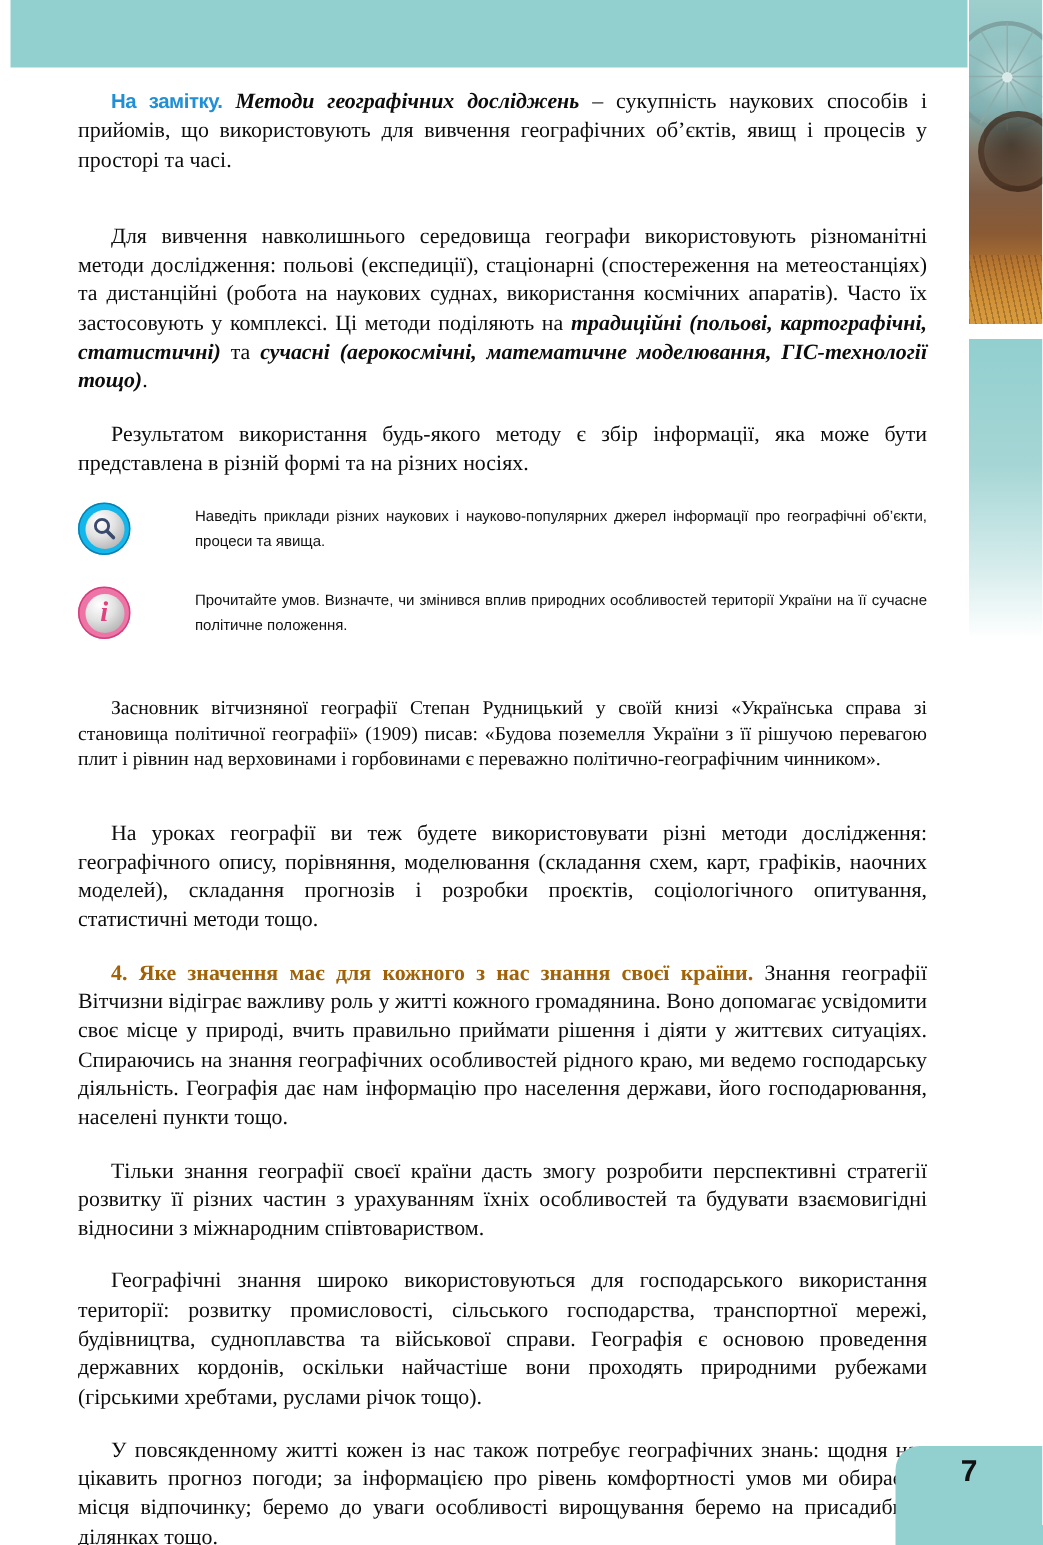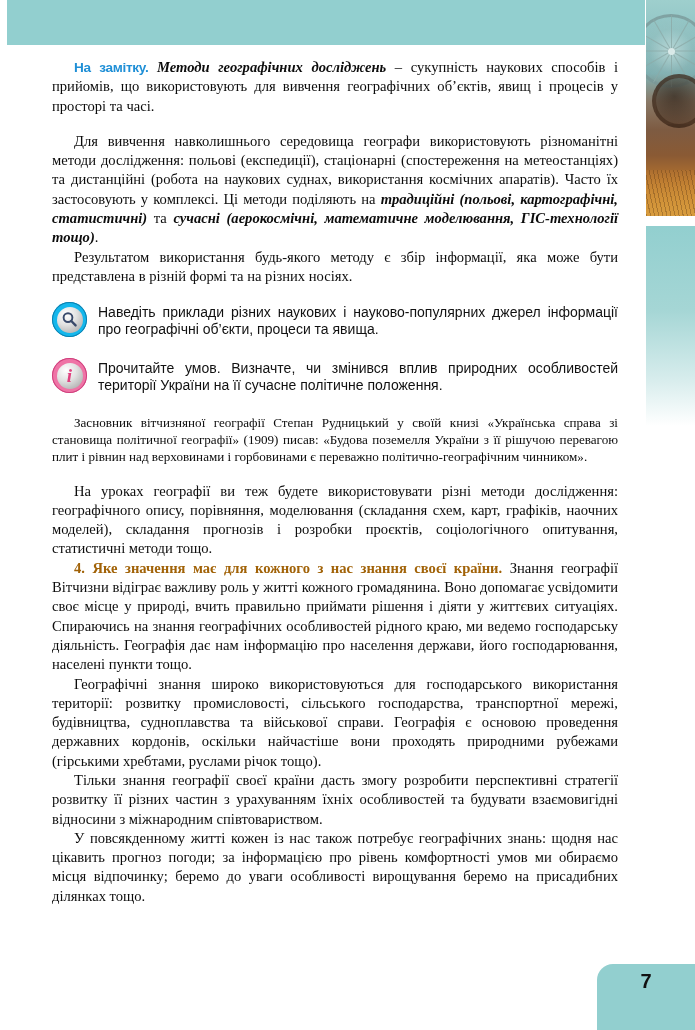--- a/index.html
+++ b/index.html
@@ -109,20 +109,21 @@
   }
 
   p {
     font-size: 14.6px;
     line-height: 19.3px;
     text-align: justify;
     text-indent: 22px;
     color: #0c0c0c;
     -webkit-hyphens: none;
     hyphens: none;
+    margin-top: 16px;
   }
 
   .note {
     margin-top: 58px;
   }
   .note .tag {
     font-family: "Liberation Sans", sans-serif;
     font-weight: bold;
     font-size: 13.6px;
     color: #1f8fd6;
@@ -139,25 +140,26 @@
 
   
   .callout {
     position: relative;
     margin-top: 16px;
     padding-left: 46px;
     min-height: 40px;
   }
   .callout .ctext {
     font-family: "Liberation Sans", sans-serif;
-    font-size: 14px;
+    font-size: 10px;
     line-height: 16.4px;
     text-align: justify;
     color: #111;
     padding-top: 2px;
+    margin-left: 32px;
   }
 
   .ico {
     position: absolute;
     left: 0;
     top: 0;
     width: 35px;
     height: 35px;
     border-radius: 50%;
     display: flex;
@@ -291,22 +293,22 @@
   <div class="gap-1"></div>
 
   <p class="quote">Засновник вітчизняної географії Степан Рудницький у своїй книзі «Українська справа зі становища політичної географії» (1909) писав: «Будова поземелля України з її рішучою перевагою плит і рівнин над верховинами і горбовинами є переважно політично-географічним чинником».</p>
 
   <div class="gap-1"></div>
 
   <p>На уроках географії ви теж будете використовувати різні методи дослідження: географічного опису, порівняння, моделювання (складання схем, карт, графіків, наочних моделей), складання прогнозів і розробки проєктів, соціологічного опитування, статистичні методи тощо.</p>
 
   <p><span class="hd-blue">4. Яке значення має для кожного з нас знання своєї країни.</span><span> Знання географії Вітчизни відіграє важливу роль у житті кожного громадянина. Воно допомагає усвідомити своє місце у природі, вчить правильно приймати рішення і діяти у життєвих ситуаціях. Спираючись на знання географічних особливостей рідного краю, ми ведемо господарську діяльність. Географія дає нам інформацію про населення держави, його господарювання, населені пункти тощо.</span></p>
 
+  <p>Тільки знання географії своєї країни дасть змогу розробити перспективні стратегії розвитку її різних частин з урахуванням їхніх особливостей та будувати взаємовигідні відносини з міжнародним співтовариством.</p>
+
   <p>Географічні знання широко використовуються для господарського використання території: розвитку промисловості, сільського господарства, транспортної мережі, будівництва, судноплавства та військової справи. Географія є основою проведення державних кордонів, оскільки найчастіше вони проходять природними рубежами (гірськими хребтами, руслами річок тощо).</p>
-
-  <p>Тільки знання географії своєї країни дасть змогу розробити перспективні стратегії розвитку її різних частин з урахуванням їхніх особливостей та будувати взаємовигідні відносини з міжнародним співтовариством.</p>
 
   <p>У повсякденному житті кожен із нас також потребує географічних знань: щодня нас цікавить прогноз погоди; за інформацією про рівень комфортності умов ми обираємо місця відпочинку; беремо до уваги особливості вирощування беремо на присадибних ділянках тощо.</p>
 
 </div>
 
 <div class="footer-tab"></div>
 <div class="folio">7</div>
 
 </body></html>

